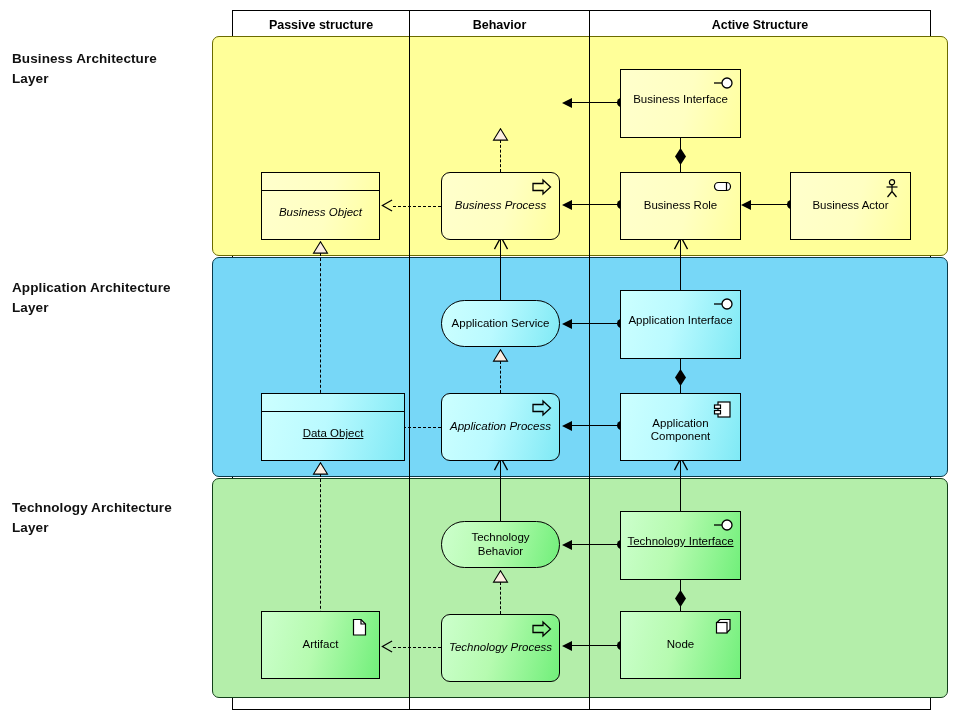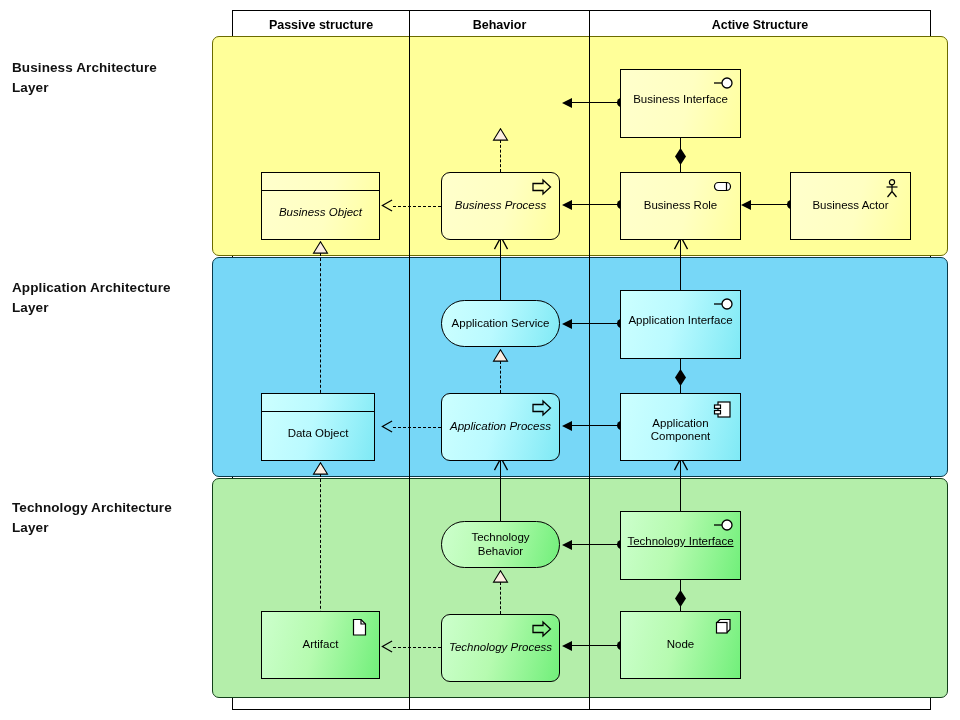--- a/index.html
+++ b/index.html
@@ -100,21 +100,21 @@
     clip-path:polygon(50% 0,100% 50%,50% 100%,0 50%);
   }
   .tri-up-wrap{position:absolute;width:17px;height:13px;}
   .assign-head{position:absolute;width:16px;height:14px;}
 </style>
 </head>
 <body>
 
 <div id="canvas">
 
-  <div class="layer-label" style="left:12px;top:58px;">
+  <div class="layer-label" style="left:12px;top:49px;">
     <div>Business Architecture</div>
     <div>Layer</div>
   </div>
   <div class="layer-label" style="left:12px;top:278px;">
     <div>Application Architecture</div>
     <div>Layer</div>
   </div>
   <div class="layer-label" style="left:12px;top:498px;">
     <div>Technology Architecture</div>
     <div>Layer</div>
@@ -299,21 +299,21 @@
 
   <div class="node shape-process fill-app" style="left:441px;top:393px;width:119px;height:68px;">
     <span class="lbl">Application Process</span>
     <span class="glyph">
       <svg width="20" height="16" viewBox="0 0 20 16">
           <polygon points="1,4.5 11,4.5 11,1 18.5,8 11,15 11,11.5 1,11.5" fill="none" stroke="#000" stroke-width="1.3"></polygon>
         </svg>
     </span>
   </div>
 
-  <div class="node shape-rect fill-app" style="left:261px;top:393px;width:114px;height:68px;">
+  <div class="node shape-rect fill-app" style="left:261px;top:393px;width:144px;height:68px;text-decoration:underline;">
     <span class="obj-band"></span>
     <span class="lbl" style="margin-top:14px;">Data Object</span>
   </div>
 
   <div class="node shape-rect fill-app" style="left:620px;top:290px;width:121px;height:69px;">
     <span class="lbl" style="margin-top:-8px;">Application Interface</span>
     <span class="glyph">
       <svg width="22" height="14" viewBox="0 0 22 14">
           <line x1="1" y1="7" x2="9" y2="7" stroke="#000" stroke-width="1.3"></line>
           <circle cx="14" cy="7" r="5" fill="#fff" stroke="#000" stroke-width="1.3"></circle>

